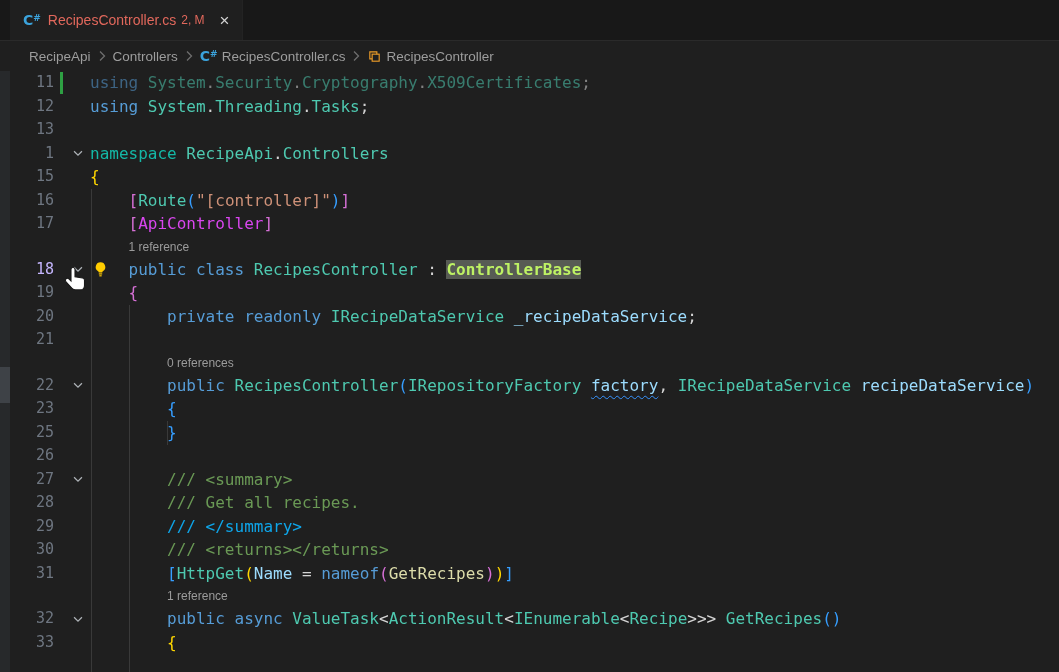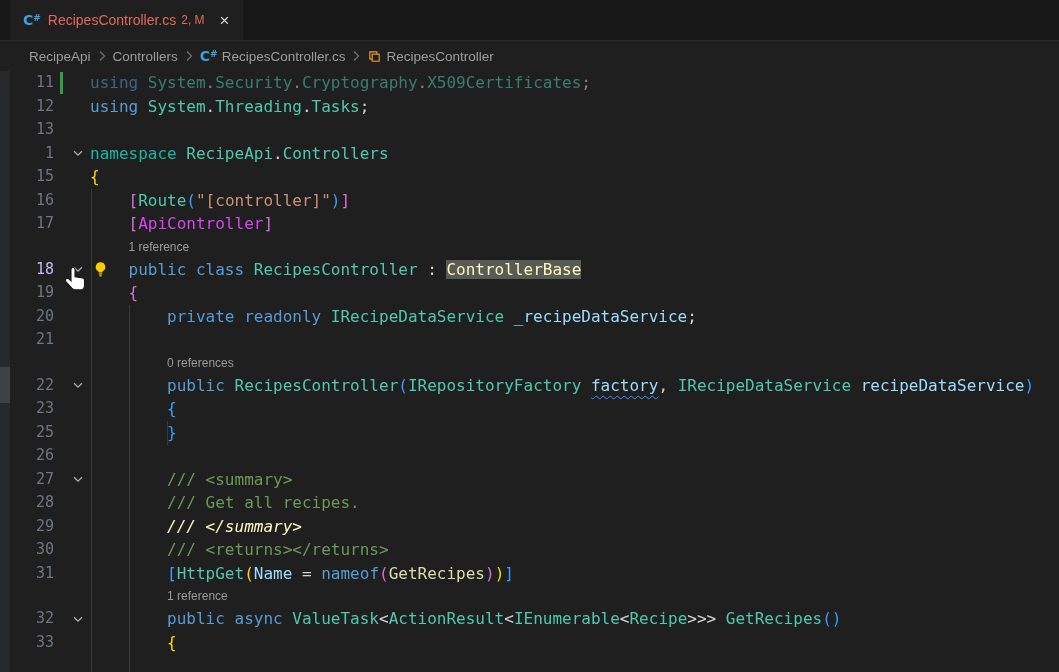--- a/index.html
+++ b/index.html
@@ -177,21 +177,21 @@
         </div>
         <div class="lens-row" style="padding-left: 128.52px;">1 reference</div>
         <div class="row">
           <div class="gut active">18</div>
           <div class="deco"></div>
           <div class="fold">
             <svg width="14" height="14" viewBox="0 0 16 16">
               <path d="M3.5 6 L8 10.5 L12.5 6" fill="none" stroke="#aeb3b8" stroke-width="1.4"></path>
             </svg>
           </div>
-          <span class="code"><span style="color: rgb(212, 212, 212);">    </span><span style="color: rgb(86, 156, 214);">public class </span><span style="color: rgb(78, 201, 176);">RecipesController</span><span style="color: rgb(212, 212, 212);"> : </span><span style="color: #fef9c3; background: rgb(87, 91, 84);">ControllerBase</span></span>
+          <span class="code"><span style="color: rgb(212, 212, 212);">    </span><span style="color: rgb(86, 156, 214);">public class </span><span style="color: rgb(78, 201, 176);">RecipesController</span><span style="color: rgb(212, 212, 212);"> : </span><span style="color: #bef264; background: rgb(87, 91, 84); font-weight: bold;">ControllerBase</span></span>
         </div>
         <div class="row">
           <div class="gut">19</div>
           <div class="deco"></div>
           <div class="fold"></div>
           <span class="code"><span style="color: rgb(212, 212, 212);">    </span><span style="color: rgb(214, 112, 214);">{</span></span>
         </div>
         <div class="row">
           <div class="gut">20</div>
           <div class="deco"></div>
@@ -246,21 +246,21 @@
         <div class="row">
           <div class="gut">28</div>
           <div class="deco"></div>
           <div class="fold"></div>
           <span class="code"><span style="color: rgb(212, 212, 212);">        </span><span style="color: rgb(106, 153, 85);">/// Get all recipes.</span></span>
         </div>
         <div class="row">
           <div class="gut">29</div>
           <div class="deco"></div>
           <div class="fold"></div>
-          <span class="code"><span style="color: rgb(212, 212, 212);">        </span><span style="color: #fef9c3; font-style: italic;">/// &lt;/summary&gt;</span></span>
+          <span class="code"><span style="color: rgb(212, 212, 212);">        </span><span style="color: #0ea5e9;">/// &lt;/summary&gt;</span></span>
         </div>
         <div class="row">
           <div class="gut">30</div>
           <div class="deco"></div>
           <div class="fold"></div>
           <span class="code"><span style="color: rgb(212, 212, 212);">        </span><span style="color: rgb(106, 153, 85);">/// &lt;returns&gt;&lt;/returns&gt;</span></span>
         </div>
         <div class="row">
           <div class="gut">31</div>
           <div class="deco"></div>

